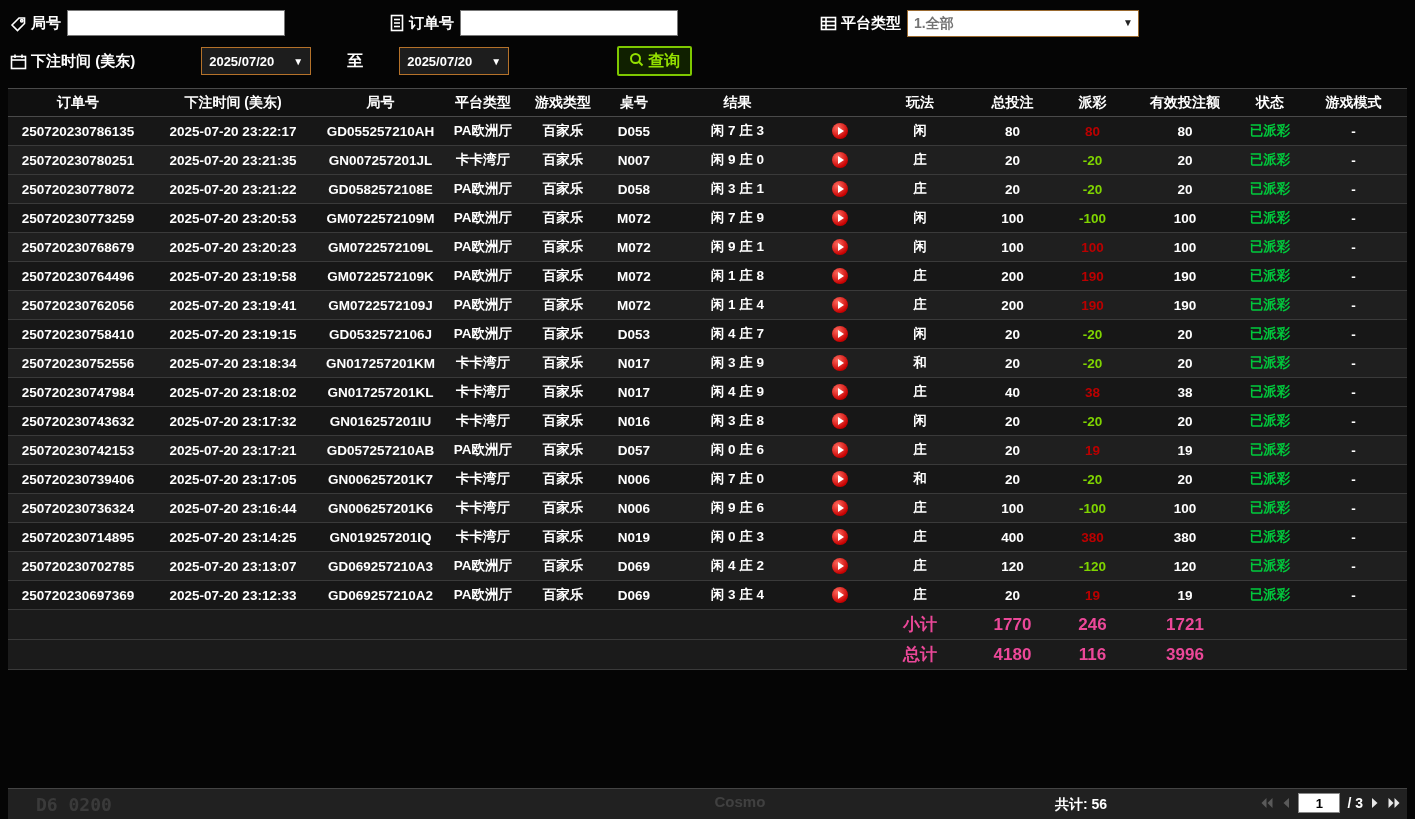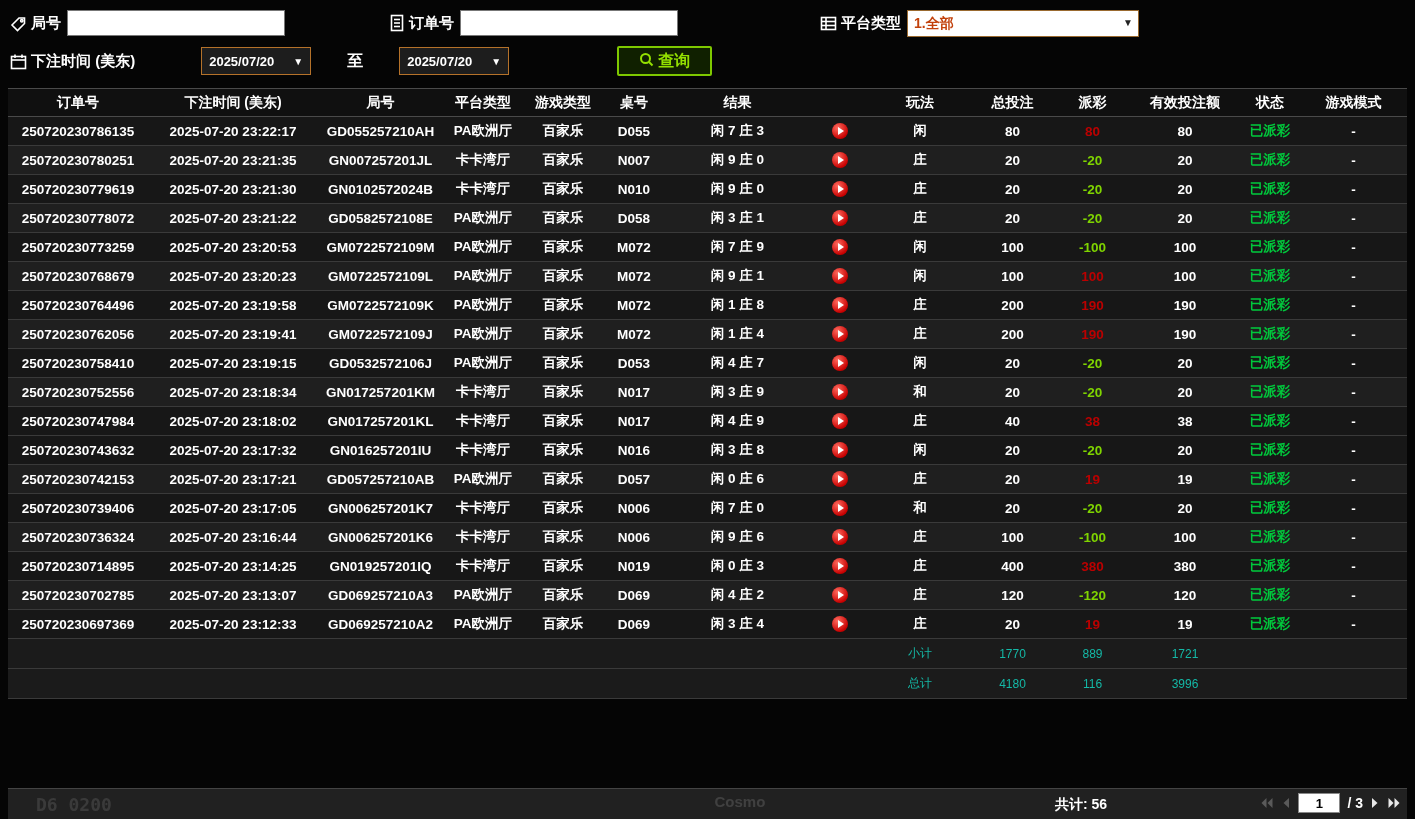--- a/index.html
+++ b/index.html
@@ -17,38 +17,38 @@
   .f-label { font-weight:bold; font-size:15px; margin:0 6px 0 4px; white-space:nowrap; }
   .f-icon { display:inline-flex; align-items:center; }
   .txt-input {
     width:218px; height:26px; background:#fff; border:1px solid #777;
     font-size:14px; padding:0 4px; color:#000;
   }
   .gap-order { margin-left:104px; }
   .gap-platform { margin-left:142px; }
   .select-wrap { position:relative; display:inline-block; }
   .select-wrap select {
-    width:232px; height:27px; background:#fff; color:#c2410c; font-weight:bold;
+    width:232px; height:27px; background:#fff; color:#737373; font-weight:bold;
     font-size:14px; border:1px solid #9a6a30; appearance:none; -webkit-appearance:none;
     padding:0 22px 0 6px; border-radius:0;
   }
   .select-wrap::after {
     content:"▼"; position:absolute; right:6px; top:7px; font-size:10px; color:#222;
     pointer-events:none;
   }
   .date-btn {
     width:110px; height:28px; background:#1d1d1d; border:1px solid #b5722a;
     color:#fff; font-weight:bold; font-size:13px; display:inline-flex;
     align-items:center; justify-content:space-between; padding:0 7px; cursor:pointer;
   }
   .date-btn .arrow { font-size:10px; }
   .date-from-gap { margin-left:60px; }
   .to-label { font-weight:bold; font-size:16px; margin:0 36px; }
   .search-btn {
-    margin-left:108px; height:30px; padding:0 20px; background:#102000;
+    margin-left:108px; height:30px; padding:0 10px; background:#102000;
     border:2px solid #7ec800; color:#93e000; font-weight:bold; font-size:16px;
     display:inline-flex; align-items:center; gap:4px; cursor:pointer; border-radius:2px;
   }
   
   .grid-wrap { margin:8px 8px 0 8px; }
   table.records {
     width:1399px; border-collapse:collapse; table-layout:fixed;
     border-top:1px solid #4a4a4a; border-bottom:1px solid #4a4a4a;
   }
   table.records th {
@@ -60,21 +60,21 @@
     height:29px; font-size:13.5px; font-weight:bold; text-align:center;
     border-bottom:1px solid #3a3a3a; overflow:hidden; white-space:nowrap;
     vertical-align:middle; padding:0 2px;
   }
   tbody tr.odd  td { background:#1f1f1f; }
   tbody tr.even td { background:#171717; }
   td.pay-red   { color:#bb0000; }
   td.pay-green { color:#7fd400;margin-top:19px; }
   td.status-green { color:#00c83c; }
   tr.summary td {
-    background:#1b1b1b; color:#14b8a6; font-size:12px; font-weight:normal;
+    background:#1b1b1b; color:#ec4899; font-size:17px; font-weight:bold;
     height:30px; border-bottom:1px solid #3a3a3a;
   }
   .play-btn {
     display:inline-block; width:16px; height:16px; border-radius:50%;
     background:radial-gradient(circle at 35% 30%, #ff6a5e, #c70000 72%);
     position:relative; cursor:pointer; vertical-align:middle;
   }
   .play-btn::after {
     content:""; position:absolute; left:6px; top:4px;
     border-left:6px solid #fff; border-top:4px solid transparent;
@@ -245,36 +245,20 @@
           <td>N007</td>
           <td>闲 9 庄 0</td>
           <td><span class="play-btn"></span></td>
           <td>庄</td>
           <td>20</td>
           <td class="pay-green">-20</td>
           <td>20</td>
           <td class="status-green">已派彩</td>
           <td>-</td>
         </tr>
-        <tr class="even">
-          <td>250720230779619</td>
-          <td>2025-07-20 23:21:30</td>
-          <td>GN0102572024B</td>
-          <td>卡卡湾厅</td>
-          <td>百家乐</td>
-          <td>N010</td>
-          <td>闲 9 庄 0</td>
-          <td><span class="play-btn"></span></td>
-          <td>庄</td>
-          <td>20</td>
-          <td class="pay-green">-20</td>
-          <td>20</td>
-          <td class="status-green">已派彩</td>
-          <td>-</td>
-        </tr>
         <tr class="odd">
           <td>250720230778072</td>
           <td>2025-07-20 23:21:22</td>
           <td>GD0582572108E</td>
           <td>PA欧洲厅</td>
           <td>百家乐</td>
           <td>D058</td>
           <td>闲 3 庄 1</td>
           <td><span class="play-btn"></span></td>
           <td>庄</td>
@@ -507,21 +491,21 @@
           <td>19</td>
           <td class="status-green">已派彩</td>
           <td>-</td>
         </tr>
       </tbody>
     <tbody>
       <tr class="summary">
         <td colspan="8"></td>
         <td>小计</td>
         <td>1770</td>
-        <td>889</td>
+        <td>246</td>
         <td>1721</td>
         <td colspan="2"></td>
       </tr>
       <tr class="summary">
         <td colspan="8"></td>
         <td>总计</td>
         <td>4180</td>
         <td>116</td>
         <td>3996</td>
         <td colspan="2"></td>

